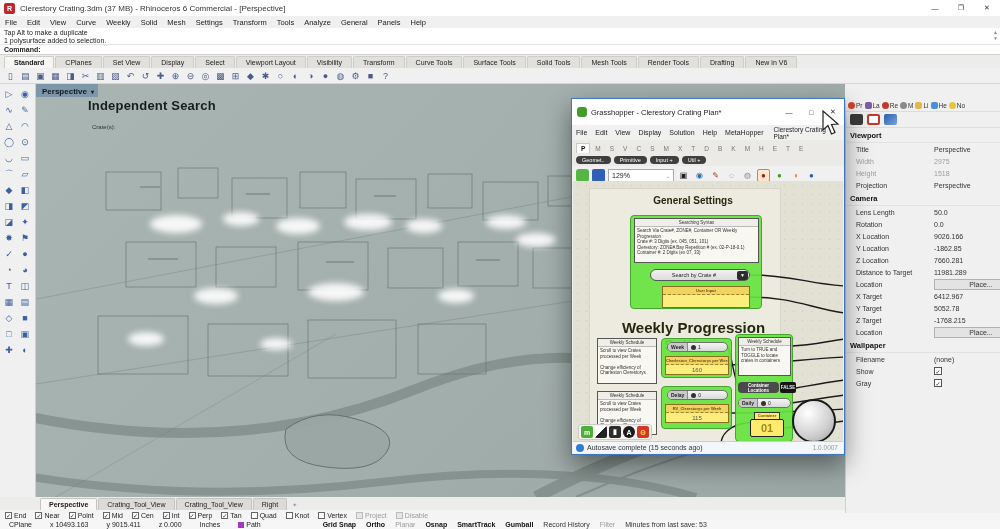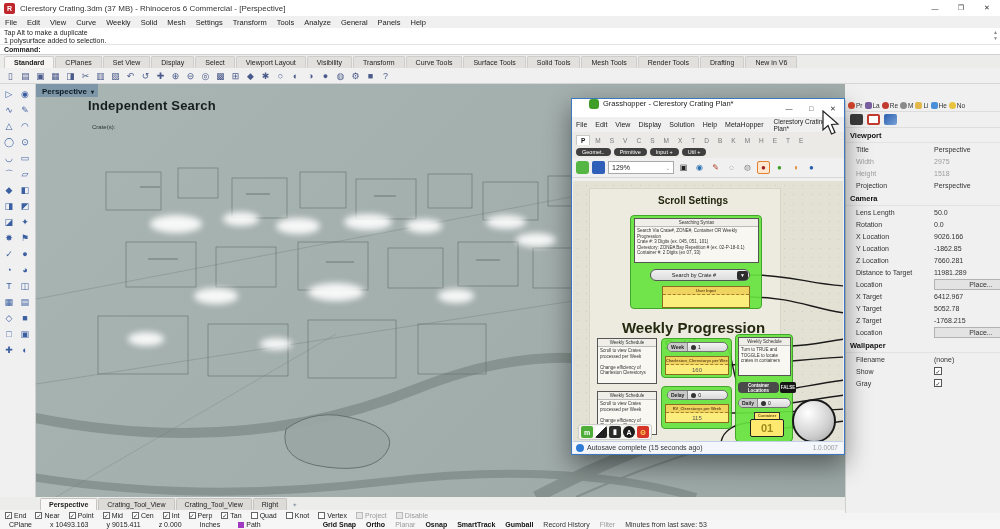--- a/index.html
+++ b/index.html
@@ -33,21 +33,21 @@
 
   
   #viewport { left:36px; top:84px; width:809px; height:413px; background:linear-gradient(135deg,#a9b5b2,#a2aeac 60%,#9aa7a4); overflow:hidden; }
   #vp-tab { position:absolute; left:0; top:0; height:13px; padding:1px 4px 0 6px; background:#7e97a8; color:#0d1a22; font-size:8px; font-weight:bold; display:flex; align-items:center; gap:4px; }
   #vp-tab .dd { font-size:6px; }
   #vp-heading { position:absolute; left:52px; top:14px; font-size:13px; font-weight:bold; color:#161e1e; letter-spacing:.2px; }
   #vp-sub { position:absolute; left:56px; top:40px; font-size:6px; color:#2b3333; }
 
   
   #gh { left:571px; top:98px; width:274px; height:357px; background:#f0f0f0; border:1px solid #3c78c0; box-shadow:0 10px 24px rgba(0,0,0,.45); z-index:5; }
-  #gh-title { height:18px; background:#fff; display:flex; align-items:flex-start; font-size:7.5px; color:#222;padding-left:12px; }
+  #gh-title { height:26px; background:#fff; display:flex; align-items:center; font-size:7.5px; color:#222; }
   #gh-logo { width:10px; height:10px; margin:0 4px 0 5px; background:#3f9e28; border-radius:3px; }
   #gh-title .winbtn { width:22px; height:19px; }
   #gh-menu { height:15px; display:flex; align-items:center; font-size:7px; color:#222; background:#f0f0f0; }
   #gh-menu .m { padding:0 4px; }
   #gh-doctab { margin-left:auto; padding:0 6px; font-size:6.5px; color:#222; }
   #gh-tabs { height:13px; display:flex; align-items:flex-end; padding-left:4px; background:#eceae7; font-size:6.5px; color:#777; }
   .gtab { padding:1px 4px; margin-right:1px; }
   .gtab.active { background:#fff; border:1px solid #c9c9c9; border-bottom:none; color:#111; font-weight:bold; }
   #gh-pills { height:13px; display:flex; align-items:center; gap:3px; padding-left:4px; background:#eceae7; }
   .pill { background:#3f3f3f; color:#fff; font-size:5.5px; padding:1px 6px; border-radius:6px; }
@@ -392,21 +392,21 @@
         <path d="M156,184 C210,182 230,178 272,176"></path>
         <path d="M156,232 C200,232 230,230 272,228"></path>
         <path d="M218,165 C240,164 255,160 272,158"></path>
         <path d="M223,207 C240,204 255,201 272,199"></path>
         <path d="M218,222 C240,219 255,216 272,214"></path>
         <path d="M211,247 C235,245 255,242 272,240"></path>
         <path d="M148,262 C150,244 178,236 196,246"></path>
       </g>
     </svg>
 
-    <div class="gh-head" style="left:55px;top:14px;width:130px;font-size:10px">Scroll Settings</div>
+    <div class="gh-head" style="left:55px;top:14px;width:130px;font-size:10px">General Settings</div>
     <div class="ghgroup" style="left:57px;top:34px;width:132px;height:94px"></div>
     <div class="note" style="left:61px;top:37px;width:125px;height:45px">
       <div class="nt">Searching Syntax</div>
       <div class="nb">Search Via Crate#, ZONE#, Container OR Weekly Progression
 Crate #: 3 Digits (ex. 045, 051, 101)
 Clerestory: ZONE#.Bay Repetition # (ex. 02-P-18-0.1)
 Container #: 2 Digits (ex 07, 33)</div>
     </div>
     <div id="gh-dropdown" style="left:77px;top:88px;width:100px;height:12px">
       <span class="dtxt">Search by Crate #</span>

